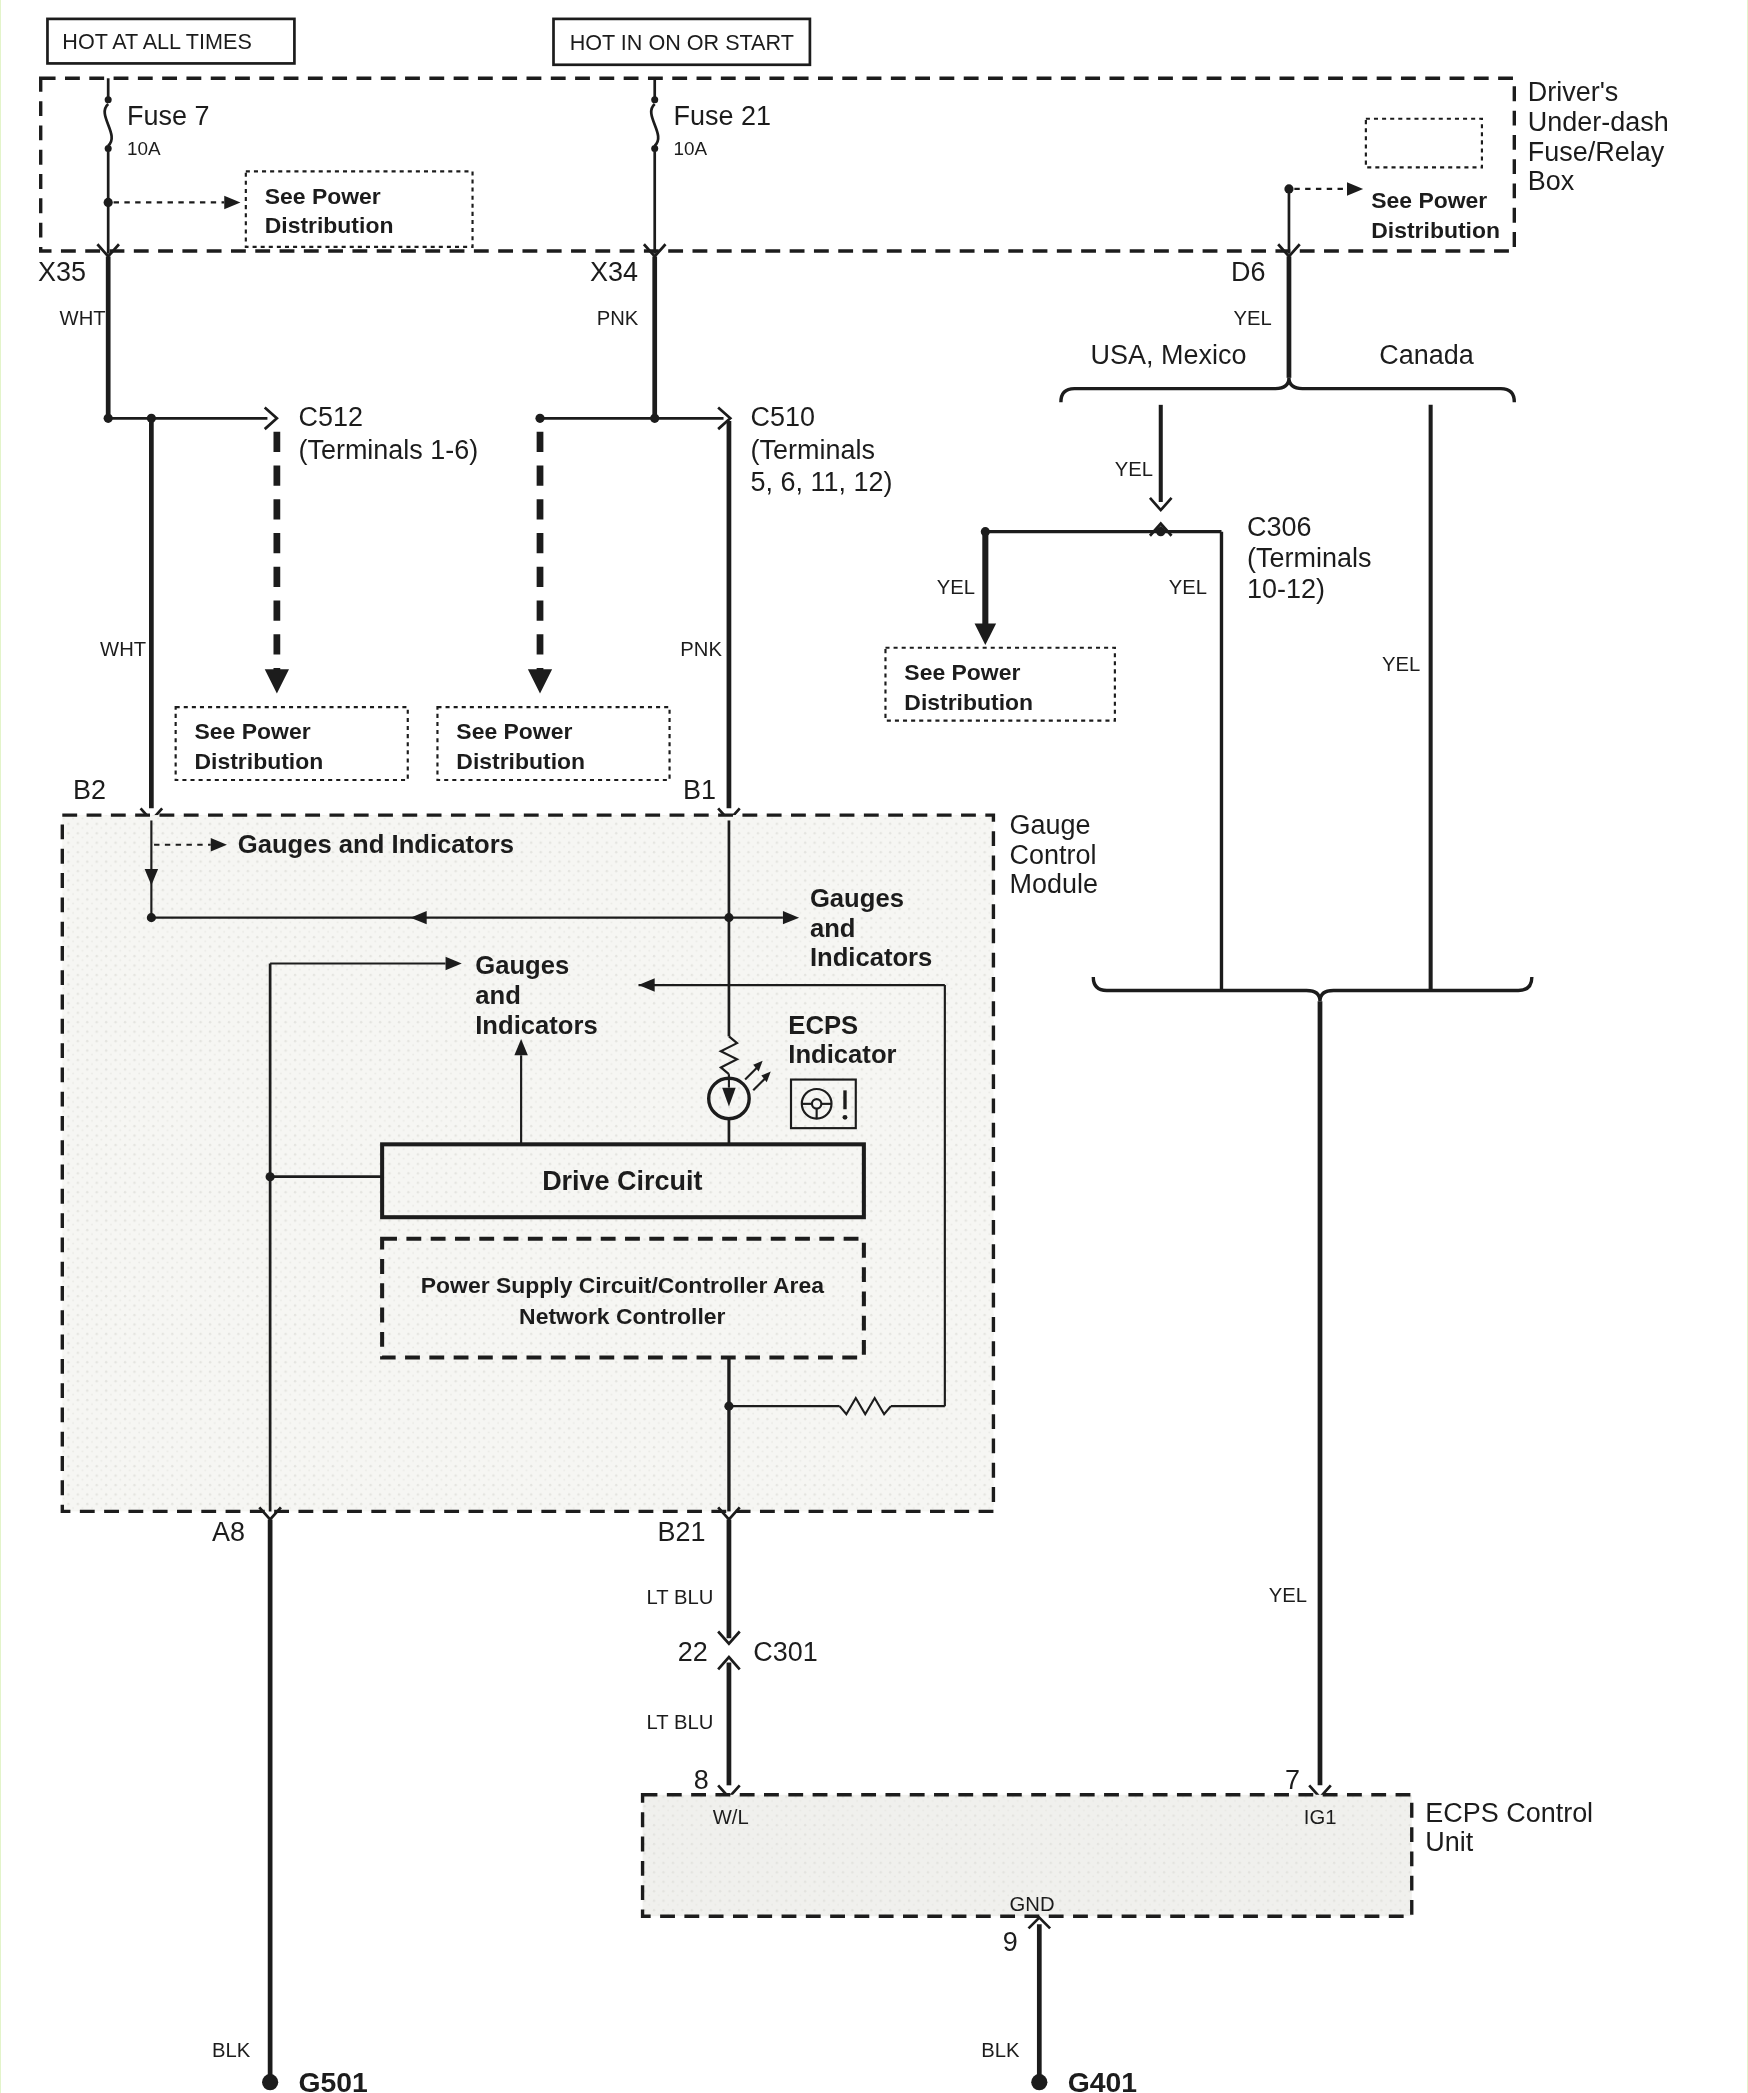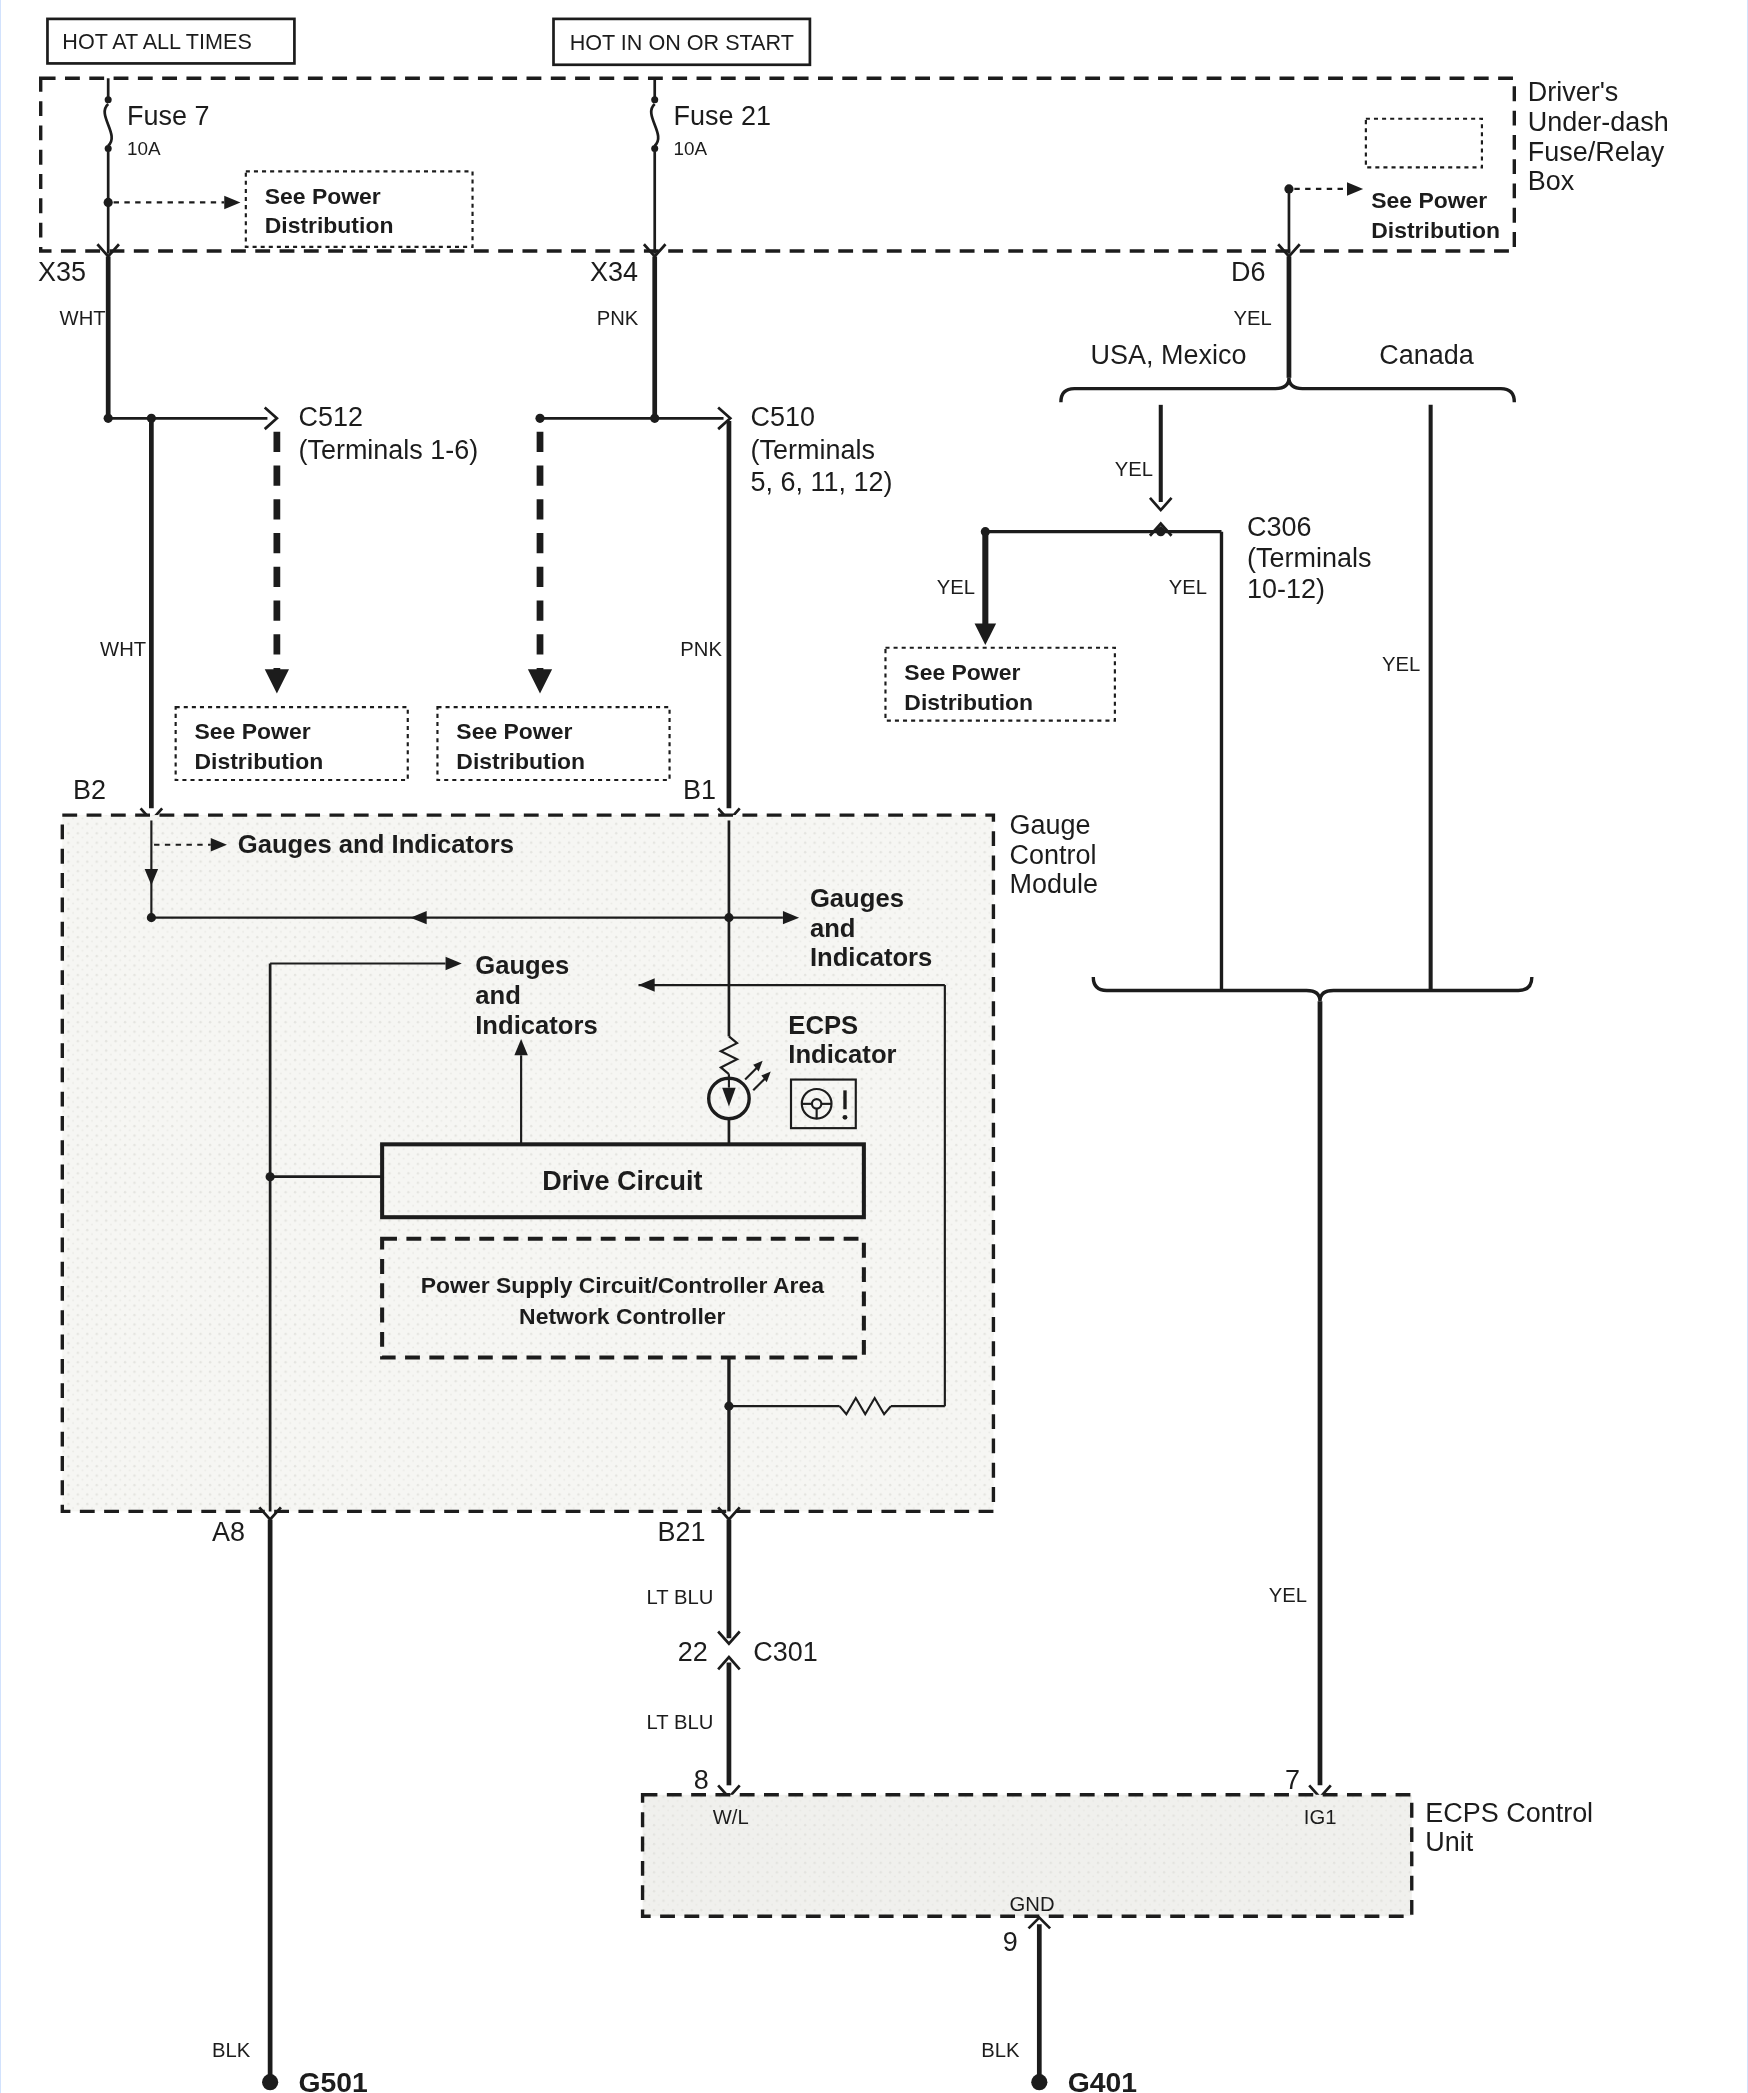--- a/index.html
+++ b/index.html
@@ -1,16 +1,16 @@
 <!DOCTYPE html>
 <html style="font-size:14px"><head>
 <meta charset="utf-8">
 <style>
   html,body{margin:0;padding:0;background:#ffffff}
-  .stage{width:1748px;height:2093px;background:#3b82f6;overflow:hidden}
+  .stage{width:1748px;height:2093px;background:#84cc16;overflow:hidden}
   svg{display:block}
   text{font-family:"Liberation Sans","DejaVu Sans",sans-serif;fill:#1c1c1c}
   .t21b{font-size:21px;font-weight:bold}
   .t20{font-size:20px}
   .t19b{font-size:19px;font-weight:bold}
   .t17b{font-size:17px;font-weight:bold}
   .t16{font-size:16px}
   .t15{font-size:15px}
   .t14{font-size:14px}
   .w{stroke:#1c1c1c;fill:none;stroke-linecap:butt}

